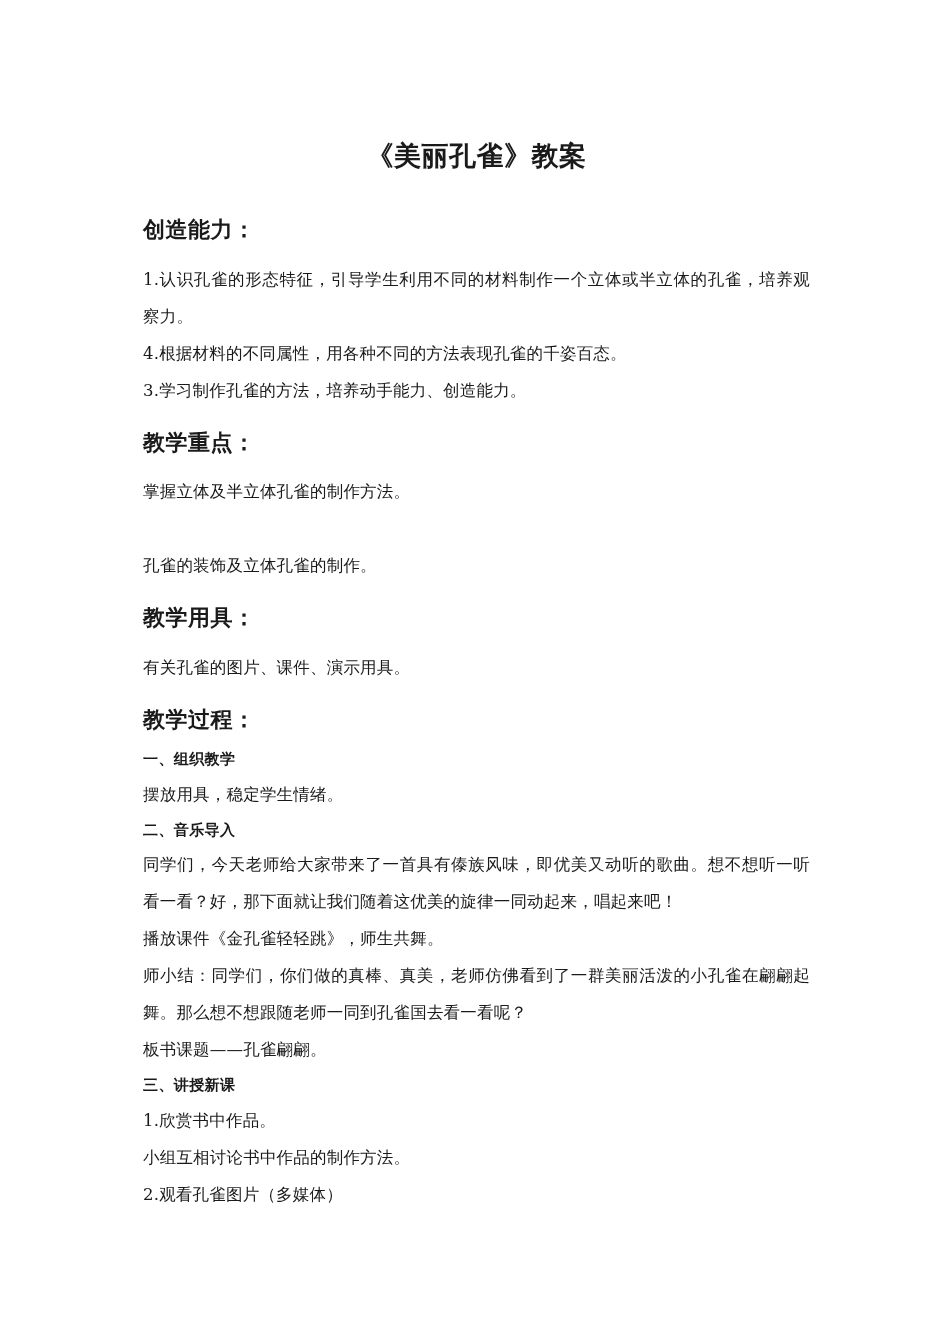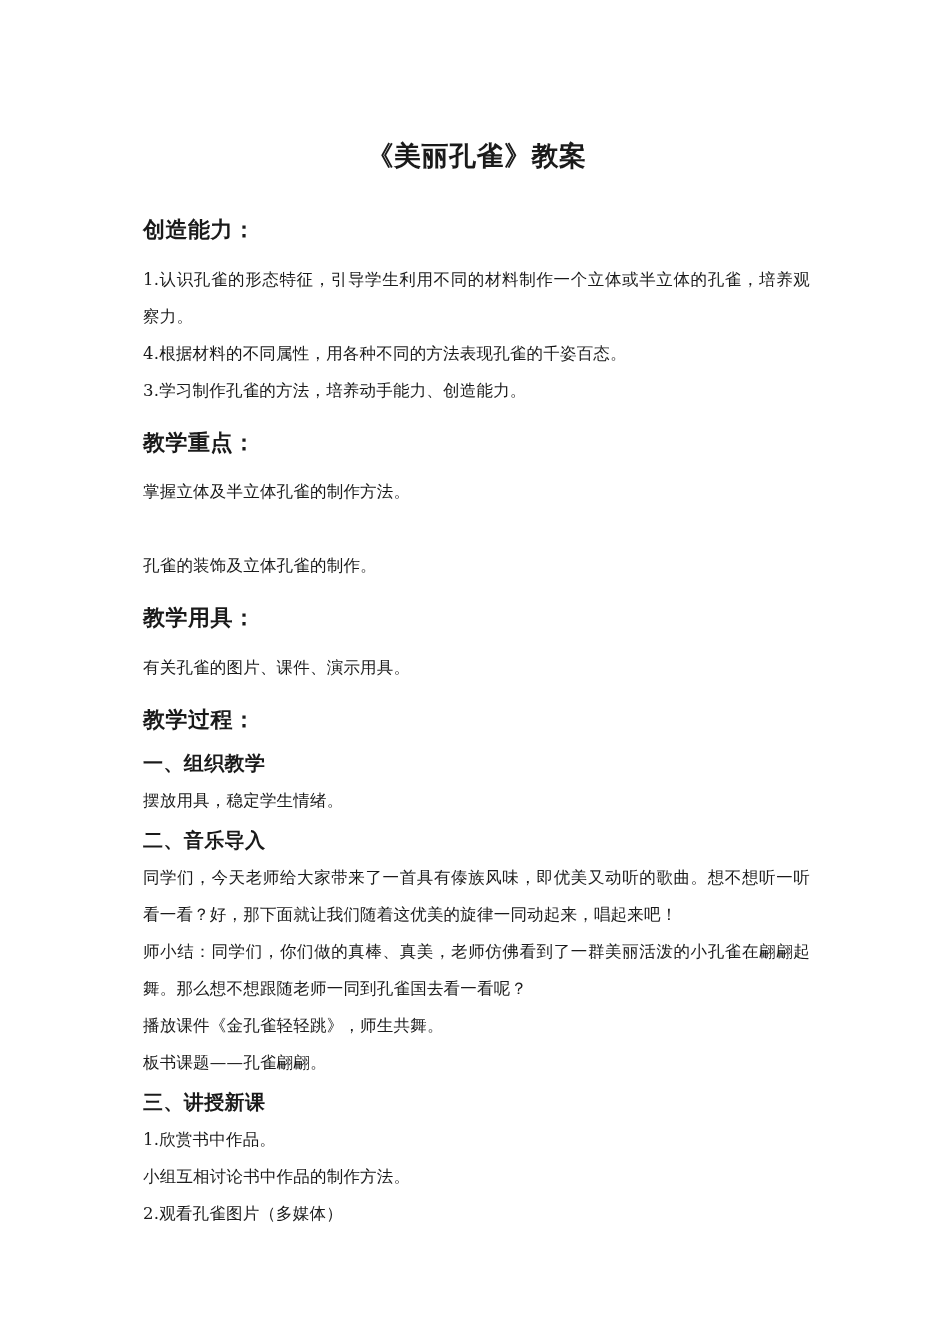--- a/index.html
+++ b/index.html
@@ -49,21 +49,21 @@
     font-size: 22px;
     font-weight: bold;
     line-height: 1.25;
     margin: 0;
     padding: 0;
     letter-spacing: 0.5px;
     font-family: "DejaVu Sans", "Liberation Sans", sans-serif;
   }
 
   .h-sub {
-    font-size: 20px;
+    font-size: 15px;
     font-weight: bold;
     line-height: 1.3;
     margin: 0;
     padding: 0;
     letter-spacing: 0.4px;
     font-family: "DejaVu Sans", "Liberation Sans", sans-serif;
   }
 
   .body-line {
     font-size: 16.5px;
@@ -132,22 +132,22 @@
 
       <h3 class="h-sub">一、组织教学</h3>
       <div class="gap-small"></div>
       <p class="body-line">摆放用具，稳定学生情绪。</p>
 
       <div class="gap-sub-block"></div>
 
       <h3 class="h-sub">二、音乐导入</h3>
       <div class="gap-small"></div>
       <p class="body-line">同学们，今天老师给大家带来了一首具有傣族风味，即优美又动听的歌曲。想不想听一听看一看？好，那下面就让我们随着这优美的旋律一同动起来，唱起来吧！</p>
+      <p class="body-line">播放课件《金孔雀轻轻跳》，师生共舞。</p>
       <p class="body-line">师小结：同学们，你们做的真棒、真美，老师仿佛看到了一群美丽活泼的小孔雀在翩翩起舞。那么想不想跟随老师一同到孔雀国去看一看呢？</p>
-      <p class="body-line">播放课件《金孔雀轻轻跳》，师生共舞。</p>
       <p class="body-line">板书课题——孔雀翩翩。</p>
 
       <div class="gap-sub-block"></div>
 
       <h3 class="h-sub">三、讲授新课</h3>
       <div class="gap-small"></div>
       <p class="body-line">1.欣赏书中作品。</p>
       <p class="body-line">小组互相讨论书中作品的制作方法。</p>
       <p class="body-line">2.观看孔雀图片（多媒体）</p>
     </div>

